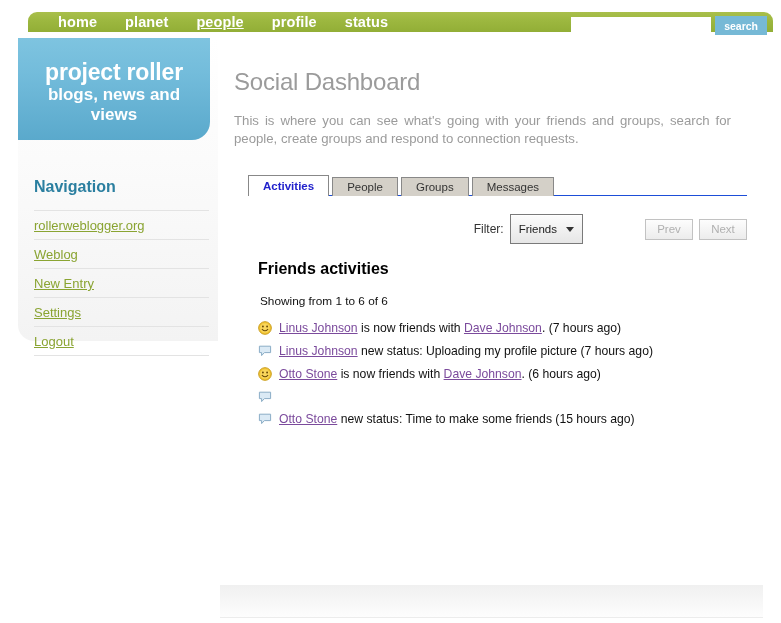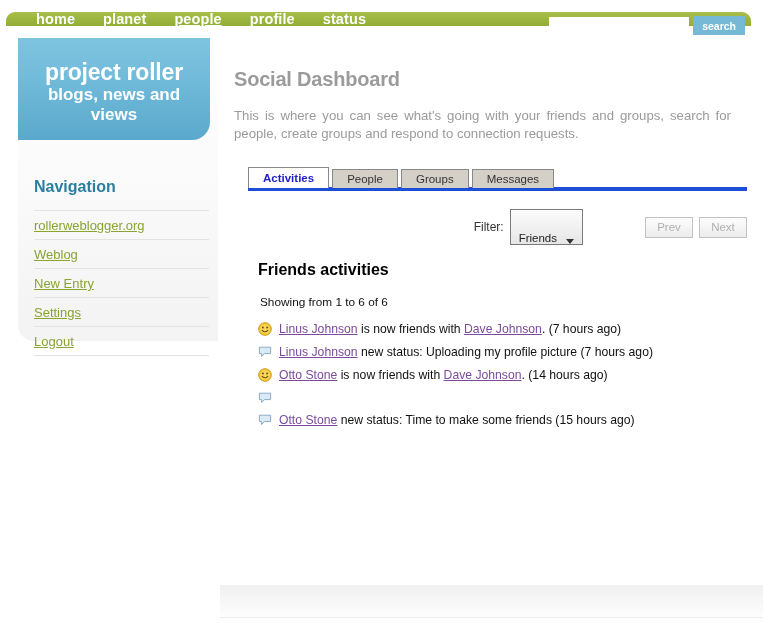--- a/index.html
+++ b/index.html
@@ -14,22 +14,22 @@
   #page {
     position: relative;
     width: 781px;
     height: 623px;
     background: #ffffff;
   }
 
   
   .topnav {
     position: absolute;
-    left: 6px; top: 12px;
-    width: 745px; height: 14px;
+    left: 28px; top: 12px;
+    width: 745px; height: 20px;
     background: linear-gradient(to bottom, #a9bf4b 0%, #9cb73f 45%, #92ae36 100%);
     border-top-left-radius: 9px;
     border-top-right-radius: 9px;
     display: flex;
     align-items: center;
   }
   .topnav .links {
     display: flex;
     align-items: center;
     margin-left: 16px;
@@ -137,40 +137,40 @@
     position: absolute;
     left: 220px; top: 38px;
     width: 543px;
     height: 547px;
     background: #ffffff;
     padding: 30px 26px 0 14px;
   }
 
   .page-title {
     margin: 0 0 16px 0;
-    font-size: 20px;
-    font-weight: bold;
+    font-size: 24px;
+    font-weight: normal;
     color: #9b9b9b;
     letter-spacing: -0.2px;
   }
   .page-desc {
     margin: 0 0 26px 0;
     font-size: 13.2px;
     line-height: 18px;
     color: #9b9b9b;
     text-align: justify;
     width: 497px;
   }
 
   
   .tabstrip {
     position: relative;
     height: 22px;
     margin-left: 14px;
-    border-bottom: 4px solid #1d4ed8;
+    border-bottom: 1px solid #1d4ed8;
     width: 499px;
     display: flex;
     align-items: flex-end;
     font-family: "Liberation Sans", sans-serif;
   }
   .tab {
     height: 19px;
     line-height: 18px;
     padding: 0 14px;
     font-size: 11.5px;
@@ -205,23 +205,23 @@
     gap: 0;
     font-size: 12px;
   }
   .filterbar .flabel {
     color: #333333;
     font-size: 12px;
     margin-right: 6px;
   }
   .select-btn {
     display: inline-flex;
-    align-items: flex-end;
+    align-items: center;
     gap: 9px;
-    height: 36px;
+    height: 30px;
     padding: 0 8px;
     background: linear-gradient(to bottom,#fcfcfc,#e6e6e6);
     border: 1px solid #7a7a7a;
     font-size: 11.5px;
     color: #222222;
     cursor: pointer;
     box-shadow: inset 0 1px 0 #ffffff;
   }
   .caret {
     width: 0; height: 0;
@@ -364,21 +364,21 @@
             <span class="act-text"><a href="#">Linus Johnson</a><span> new status: Uploading my profile picture (7 hours ago)</span></span>
           </li>
           <li class="act-item">
             <span class="act-icon"><svg width="14" height="14" viewBox="0 0 14 14">
                 <circle cx="7" cy="7" r="6.3" fill="#f5c93a" stroke="#c89a17" stroke-width="1"></circle>
                 <circle cx="7" cy="7" r="4.6" fill="#fbe07a" opacity="0.55"></circle>
                 <circle cx="4.9" cy="5.5" r="0.95" fill="#6b4a06"></circle>
                 <circle cx="9.1" cy="5.5" r="0.95" fill="#6b4a06"></circle>
                 <path d="M4.2 8.4 Q7 11.2 9.8 8.4" stroke="#6b4a06" stroke-width="1.1" fill="none" stroke-linecap="round"></path>
               </svg></span>
-            <span class="act-text"><a href="#">Otto Stone</a><span> is now friends with </span><a href="#">Dave Johnson</a><span>. (14 hours ago)</span></span>
+            <span class="act-text"><a href="#">Otto Stone</a><span> is now friends with </span><a href="#">Dave Johnson</a><span>. (6 hours ago)</span></span>
           </li>
           <li class="act-item">
             <span class="act-icon"><svg width="14" height="14" viewBox="0 0 14 14">
                 <path d="M1.4 2.2 H12.6 V8.6 H6.4 L3.6 11.6 V8.6 H1.4 Z" fill="#dbeaf5" stroke="#8aadc6" stroke-width="1" stroke-linejoin="round"></path>
               </svg></span>
           </li>
           <li class="act-item">
             <span class="act-icon"><svg width="14" height="14" viewBox="0 0 14 14">
                 <path d="M1.4 2.2 H12.6 V8.6 H6.4 L3.6 11.6 V8.6 H1.4 Z" fill="#dbeaf5" stroke="#8aadc6" stroke-width="1" stroke-linejoin="round"></path>
               </svg></span>

